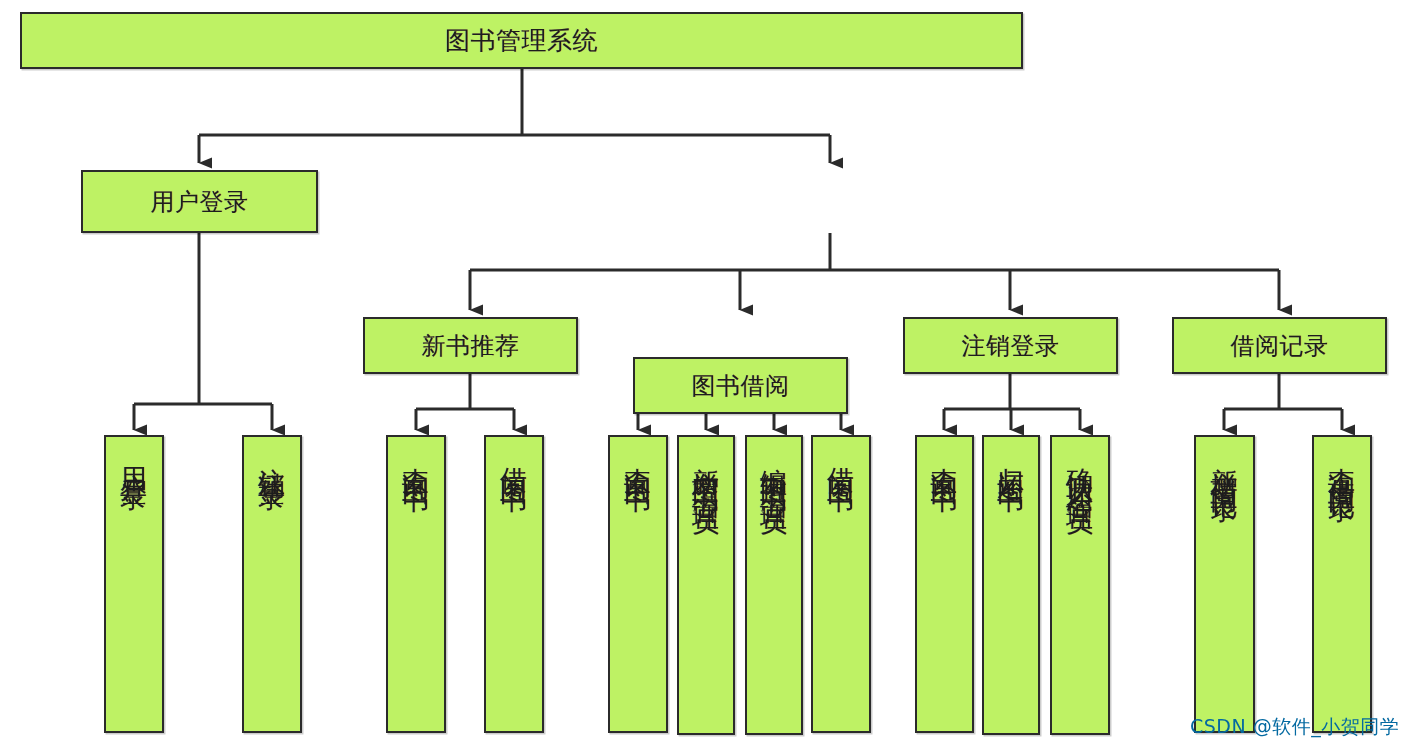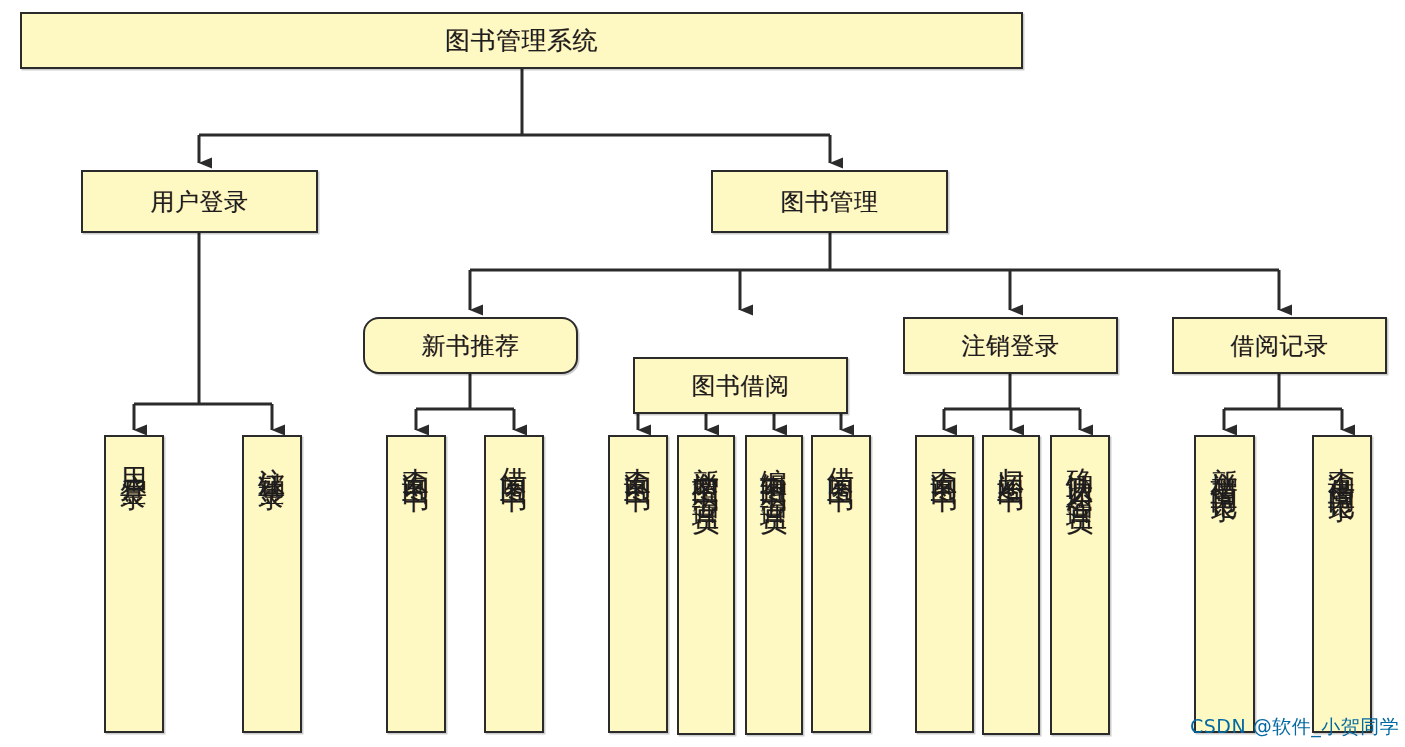--- a/index.html
+++ b/index.html
@@ -9,21 +9,21 @@
     font-family:"DejaVu Sans","Liberation Sans",sans-serif;
     overflow:hidden;
     position:relative;
   }
   #stage{position:absolute;left:0;top:0;width:1405px;height:747px;}
   #wires{position:absolute;left:0;top:0;width:1405px;height:747px;pointer-events:none;}
 
   .node{
     position:absolute;
     box-sizing:border-box;
-    background:#fef9c3;
+    background:#bef264;
     border:2.5px solid #2b2b2b;
     box-shadow:1.5px 1.5px 0 0 rgba(0,0,0,0.20);
   }
   .node .lbl{
     display:block;
     color:#1d1d1d;
     text-shadow:0.6px 0 0 rgba(205,120,40,0.55), -0.5px 0 0 rgba(90,150,210,0.45);
   }
 
   
@@ -116,25 +116,22 @@
     </g>
   </svg>
 
   <div class="node h-node root" style="left:20px;top:12px;width:1003px;height:57px;">
     <span class="lbl">图书管理系统</span>
   </div>
 
   <div class="node h-node" style="left:81px;top:170px;width:237px;height:63px;">
     <span class="lbl">用户登录</span>
   </div>
-  <div class="node h-node" style="left:711px;top:170px;width:237px;height:63px;">
-    <span class="lbl">图书管理</span>
-  </div>
 
-  <div class="node h-node" style="left:363px;top:317px;width:215px;height:57px;border-radius:16px;">
+  <div class="node h-node" style="left:363px;top:317px;width:215px;height:57px;">
     <span class="lbl">新书推荐</span>
   </div>
   <div class="node h-node" style="left:633px;top:317px;width:215px;height:57px;margin-top:40px;">
     <span class="lbl">图书借阅</span>
   </div>
   <div class="node h-node" style="left:903px;top:317px;width:215px;height:57px;">
     <span class="lbl">注销登录</span>
   </div>
   <div class="node h-node" style="left:1172px;top:317px;width:215px;height:57px;text-align:center;">
     <span class="lbl">借阅记录</span>

